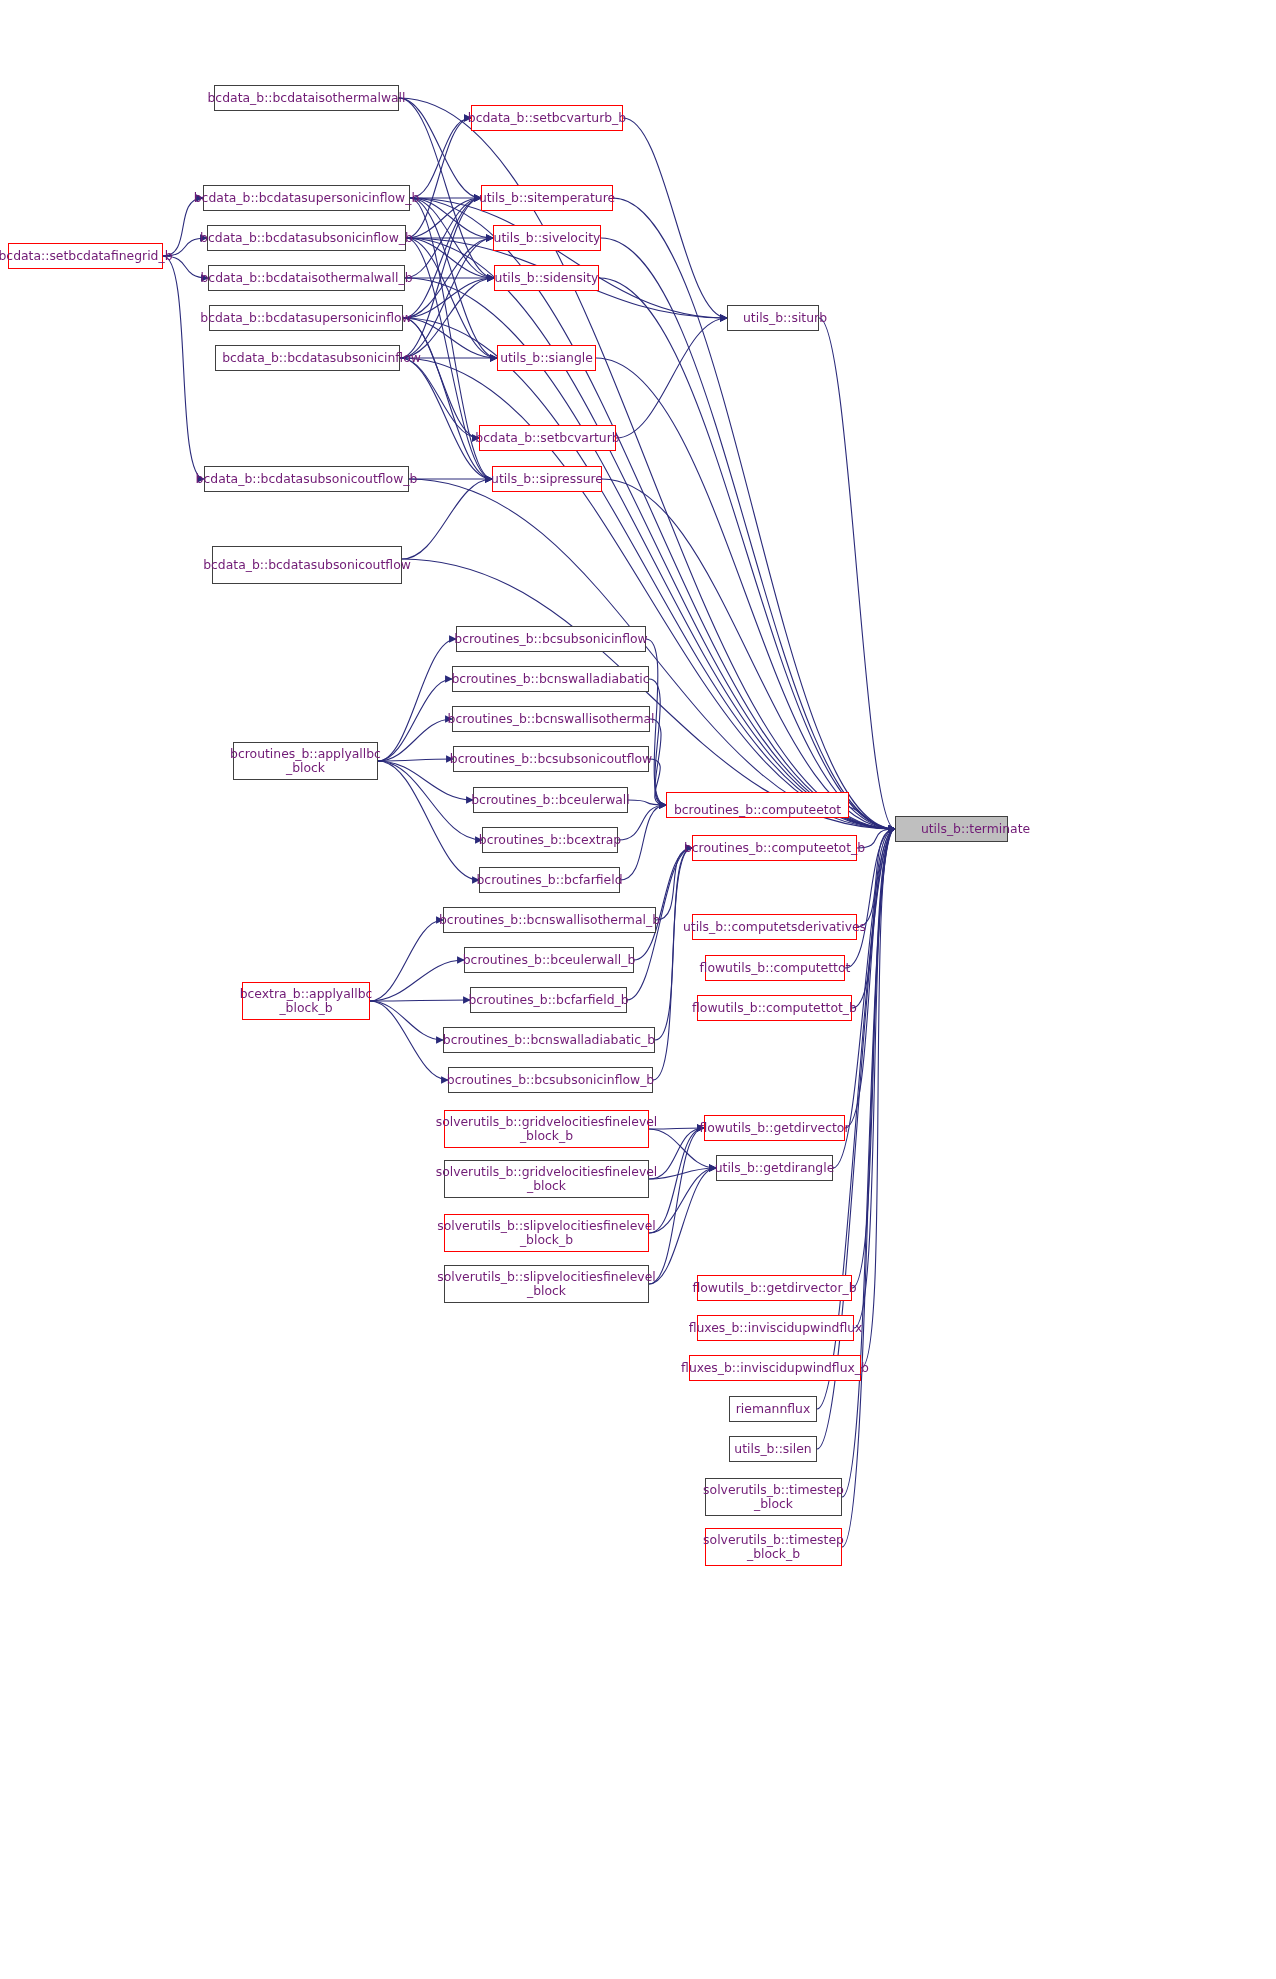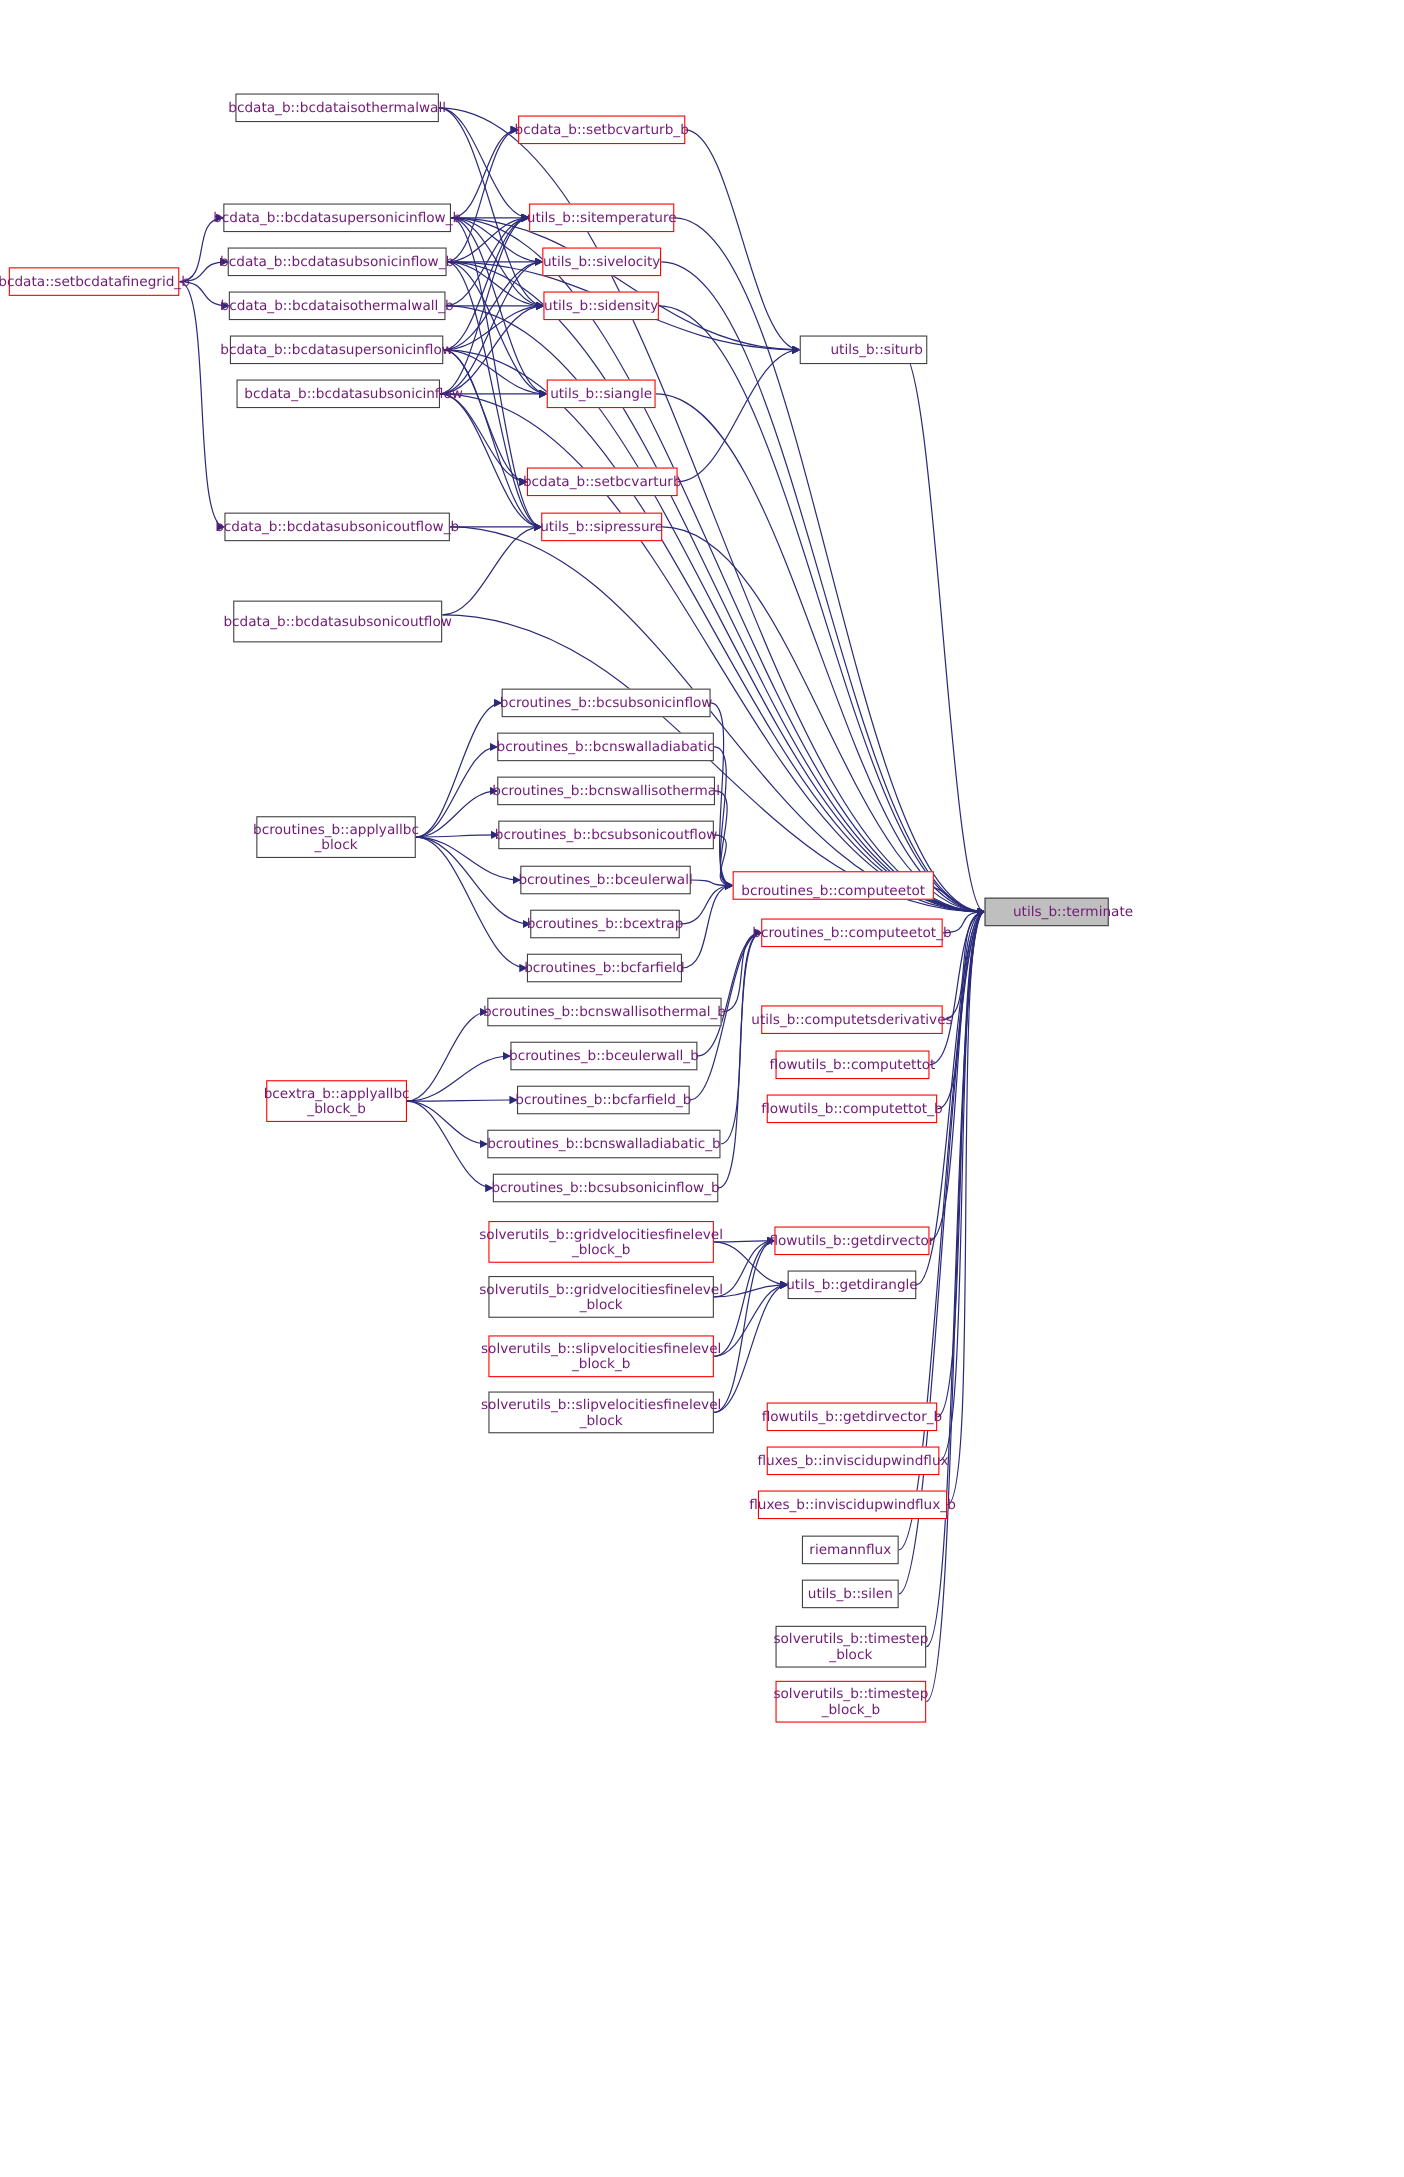--- a/index.html
+++ b/index.html
@@ -135,21 +135,21 @@
       <div class="node" style="left: 215px; top: 345px; width: 185px; height: 26px; padding-left: 28px;"><span>bcdata_b::bcdatasubsonicinflow</span></div>
       <div class="node" style="left: 204px; top: 466px; width: 205px; height: 26px;"><span>bcdata_b::bcdatasubsonicoutflow_b</span></div>
       <div class="node" style="left: 212px; top: 546px; width: 190px; height: 38px;"><span>bcdata_b::bcdatasubsonicoutflow</span></div>
       <div class="node red" style="left: 471px; top: 105px; width: 152px; height: 26px;"><span>bcdata_b::setbcvarturb_b</span></div>
       <div class="node red" style="left: 481px; top: 185px; width: 132px; height: 26px;"><span>utils_b::sitemperature</span></div>
       <div class="node red" style="left: 493px; top: 225px; width: 108px; height: 26px;"><span>utils_b::sivelocity</span></div>
       <div class="node red" style="left: 494px; top: 265px; width: 105px; height: 26px;"><span>utils_b::sidensity</span></div>
       <div class="node red" style="left: 497px; top: 345px; width: 99px; height: 26px;"><span>utils_b::siangle</span></div>
       <div class="node red" style="left: 479px; top: 425px; width: 137px; height: 26px;"><span>bcdata_b::setbcvarturb</span></div>
       <div class="node red" style="left: 492px; top: 466px; width: 110px; height: 26px;"><span>utils_b::sipressure</span></div>
-      <div class="node" style="left: 727px; top: 305px; width: 116px; height: 26px; padding-left: 24px;"><span>utils_b::siturb</span></div>
+      <div class="node" style="left: 727px; top: 305px; width: 92px; height: 26px; padding-left: 24px;"><span>utils_b::siturb</span></div>
       <div class="node" style="left: 456px; top: 626px; width: 190px; height: 26px;"><span>bcroutines_b::bcsubsonicinflow</span></div>
       <div class="node" style="left: 452px; top: 666px; width: 197px; height: 26px;"><span>bcroutines_b::bcnswalladiabatic</span></div>
       <div class="node" style="left: 452px; top: 706px; width: 198px; height: 26px; text-align: center;"><span>bcroutines_b::bcnswallisothermal</span></div>
       <div class="node" style="left: 453px; top: 746px; width: 196px; height: 26px;"><span>bcroutines_b::bcsubsonicoutflow</span></div>
       <div class="node" style="left: 473px; top: 787px; width: 155px; height: 26px;"><span>bcroutines_b::bceulerwall</span></div>
       <div class="node" style="left: 482px; top: 827px; width: 136px; height: 26px;"><span>bcroutines_b::bcextrap</span></div>
       <div class="node" style="left: 479px; top: 867px; width: 141px; height: 26px;"><span>bcroutines_b::bcfarfield</span></div>
       <div class="node" style="left: 443px; top: 907px; width: 213px; height: 26px;"><span>bcroutines_b::bcnswallisothermal_b</span></div>
       <div class="node" style="left: 464px; top: 947px; width: 170px; height: 26px;"><span>bcroutines_b::bceulerwall_b</span></div>
       <div class="node" style="left: 470px; top: 987px; width: 157px; height: 26px;"><span>bcroutines_b::bcfarfield_b</span></div>

